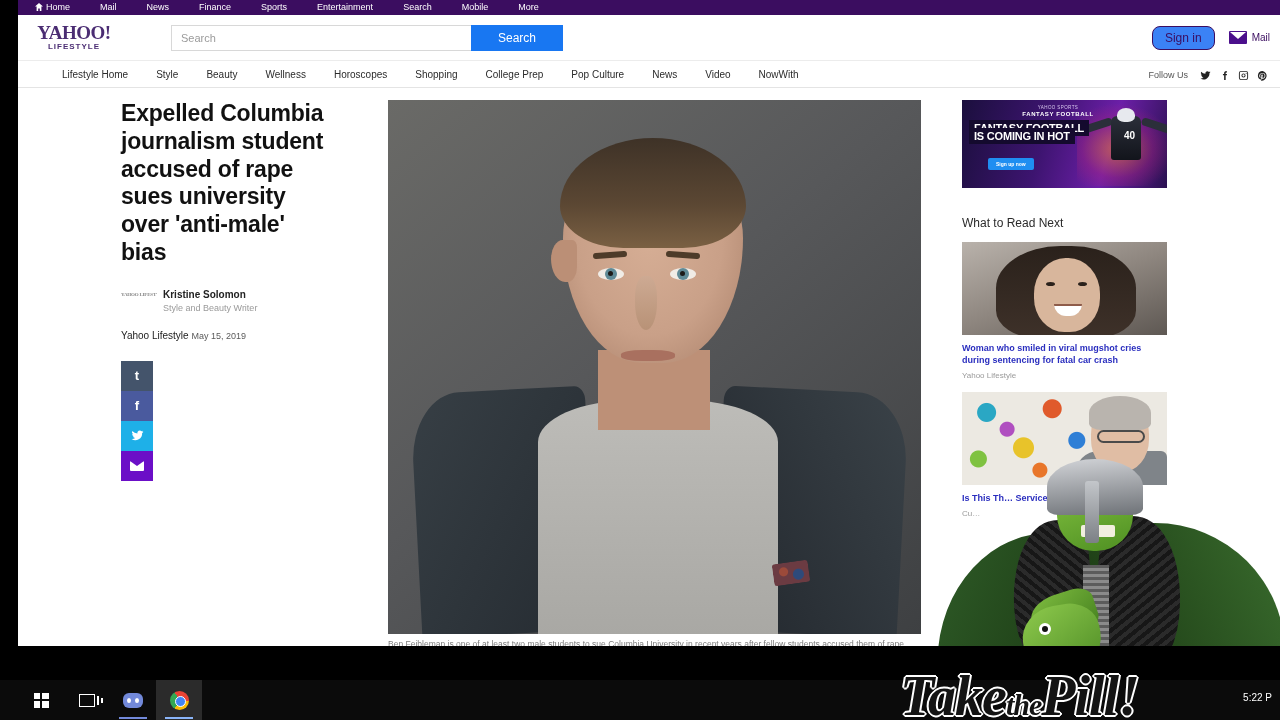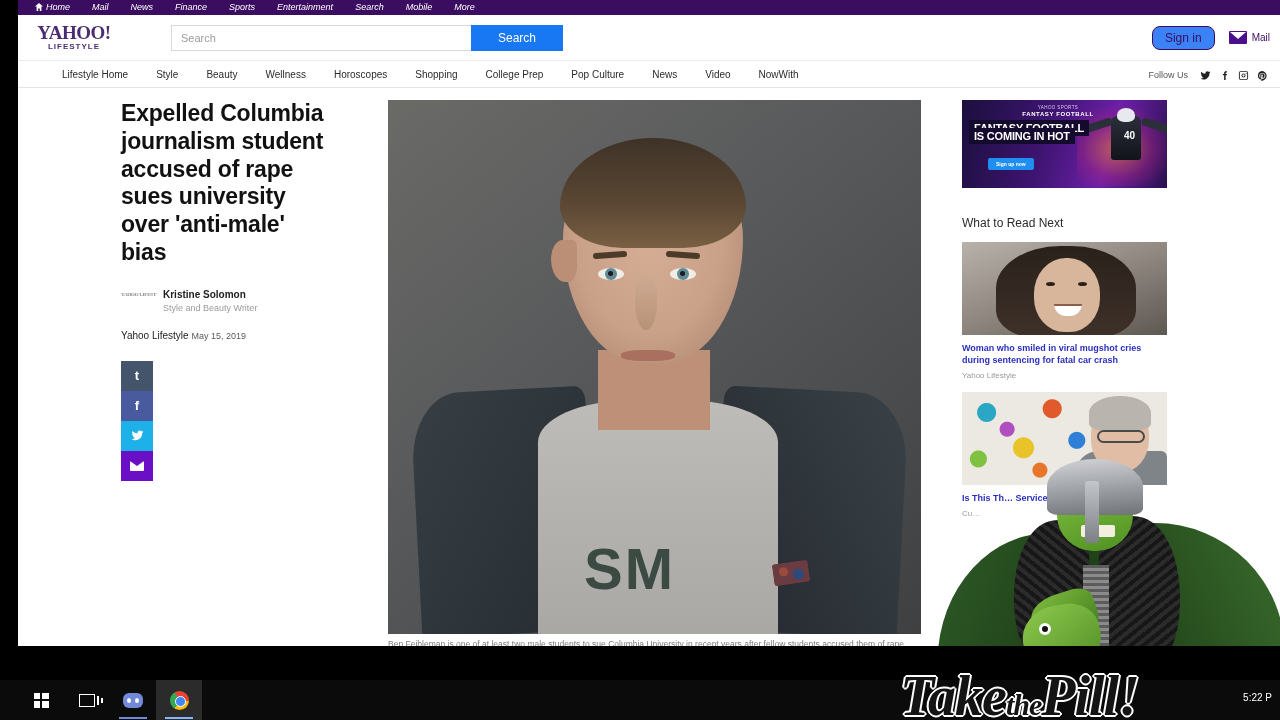--- a/index.html
+++ b/index.html
@@ -10,21 +10,21 @@
 
   
   #viewport {
     position: absolute; left: 18px; top: 0; width: 1262px; height: 646px;
     background: #fff; overflow: hidden;
   }
 
   
   .topbar {
     position: relative; height: 15px; background: #3b0d60;
-    display: flex; align-items: center; padding-left: 6px; gap: 0; font-style: italic;
+    display: flex; align-items: center; padding-left: 6px; gap: 8px;
   }
   .topbar a {
     color: #fff; font-size: 9px; text-decoration: none;
     padding: 0 11px; line-height: 15px; white-space: nowrap;
   }
   .home-ico { display:inline-block; width:8px; height:8px; margin-right:3px; position:relative; top:1px; }
 
   
   .header {
     height: 45px; background: #fff; display: flex; align-items: center;
@@ -496,21 +496,20 @@
             <span class="env2"></span>
           </div>
         </div>
       </div>
 
       <div class="col-mid">
         <div class="photo">
           <div class="pt-jacket-l"></div>
           <div class="pt-jacket-r"></div>
           <div class="pt-shirt"></div>
-          <div class="pt-sm">SM</div>
           <div class="pt-pocket"></div>
           <div class="pt-neck"></div>
           <div class="pt-head"></div>
           <div class="pt-ear"></div>
           <div class="pt-hair"></div>
           <div class="pt-brow l"></div>
           <div class="pt-brow r"></div>
           <div class="pt-eye l"></div>
           <div class="pt-eye r"></div>
           <div class="pt-iris l"></div>

